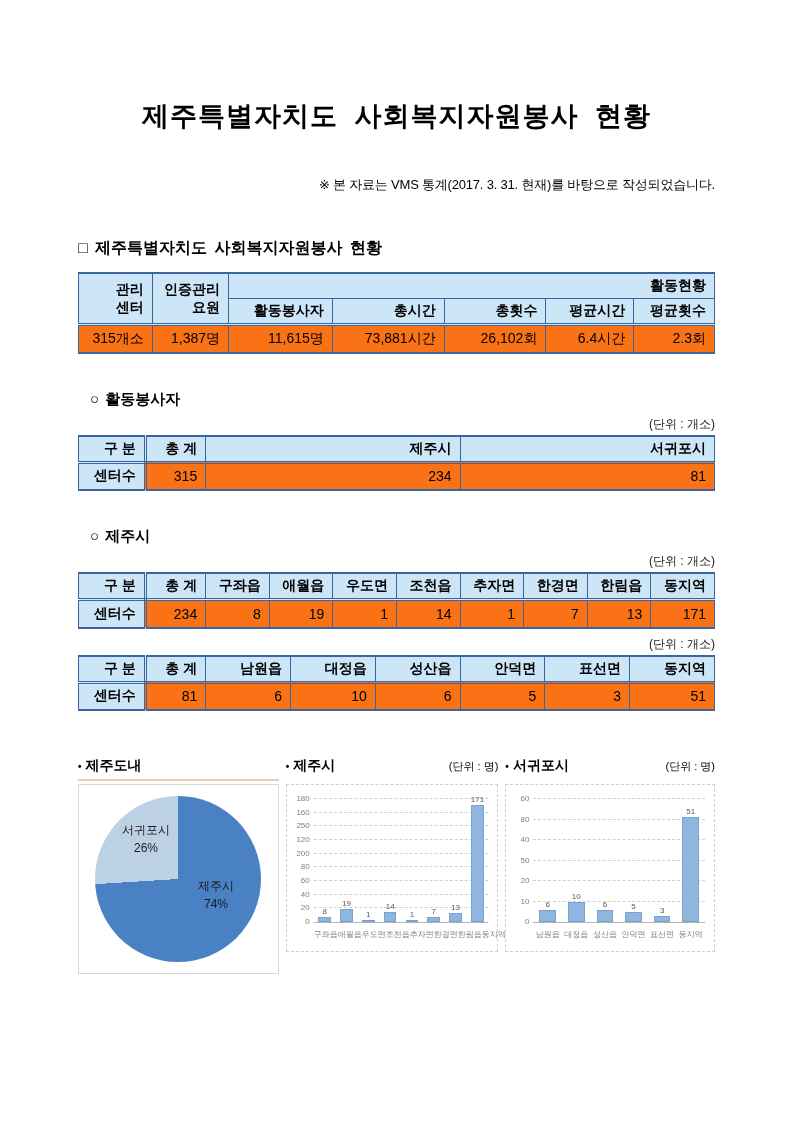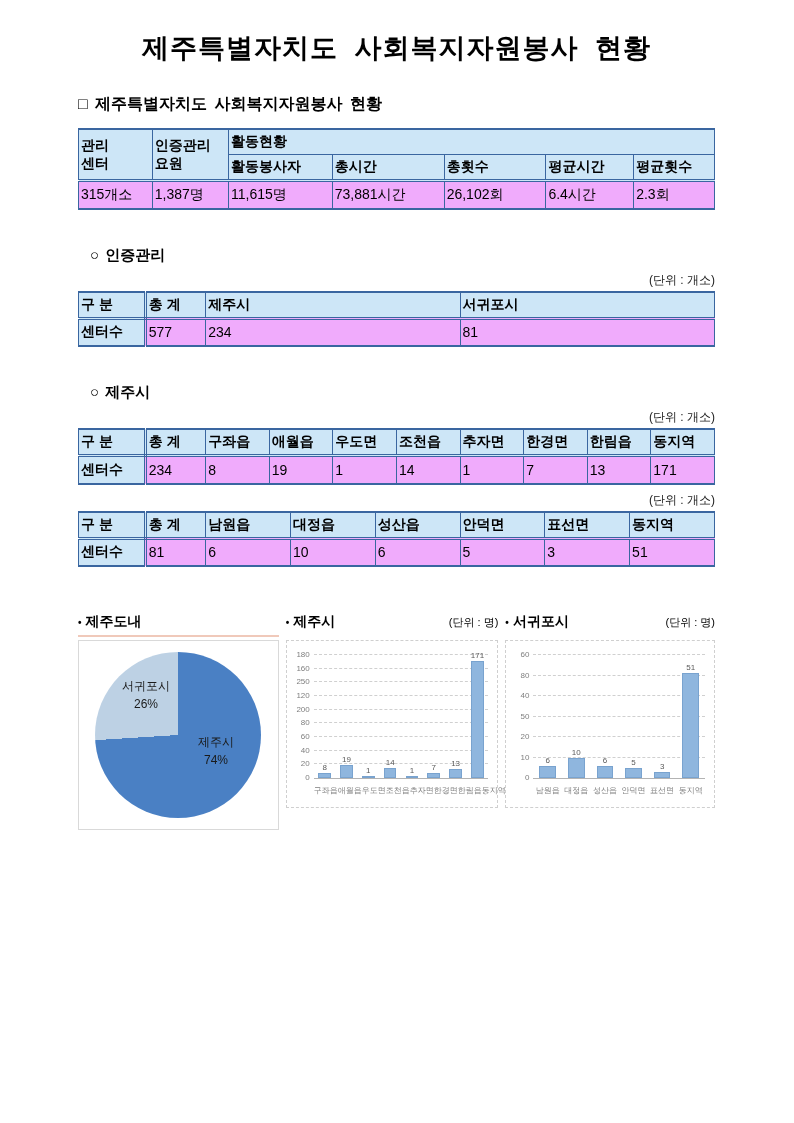--- a/index.html
+++ b/index.html
@@ -5,36 +5,36 @@
   :root{
     --table-border:#3a66a0;
     --header-fill:#cde6f7;
     --underline-salmon:#f0c9ba;
     --chart-frame:#cfcfcf;
   }
   *{box-sizing:border-box;}
   body{margin:0;background:#ffffff;font-family:"Liberation Sans","DejaVu Sans",sans-serif;color:#000;}
   .page{width:794px;height:1123px;margin:0 auto;background:#fff;padding:0 79px 0 78px;position:relative;overflow:hidden;}
 
-  .doc-title{padding-top:30px;margin:0;text-align:center;font-size:27px;font-weight:bold;word-spacing:8px;letter-spacing:1px;}
+  .doc-title{padding-top:98px;margin:0;text-align:center;font-size:27px;font-weight:bold;word-spacing:8px;letter-spacing:1px;}
   .source-note{margin-top:42px;text-align:right;font-size:13px;letter-spacing:-0.2px;}
 
   .sec-heading{font-size:16px;font-weight:bold;word-spacing:3px;}
-  .sec-heading.s1{margin-top:28px;}
+  .sec-heading.s1{margin-top:44px;}
   .sec-heading.s2{margin-top:50px;}
   .sub-heading{font-size:15px;font-weight:bold;margin-top:36px;padding-left:12px;word-spacing:2px;}
   .unit-label{font-size:12px;text-align:right;margin-top:7px;margin-bottom:2px;color:#222;}
 
   table.tbl{width:100%;border-collapse:collapse;table-layout:fixed;font-size:14px;}
   table.tbl.t1{margin-top:13px;}
-  .tbl th,.tbl td{border:1px solid var(--table-border);text-align:left;vertical-align:middle;padding:3px 2px;}
+  .tbl th,.tbl td{border:1px solid var(--table-border);text-align:right;vertical-align:middle;padding:3px 8px;}
   .tbl tr:first-child th{border-top:2px solid var(--table-border);}
   .tbl tr.last td{border-bottom:2px solid var(--table-border);}
   .tbl th{background:var(--header-fill);font-weight:bold;height:25px;}
-  .tbl td{height:28px;background:#f0abfc;}
+  .tbl td{height:28px;background:#f97316;}
   .tbl td.rowhead{background:var(--header-fill);font-weight:bold;}
   .tbl .hdr-bottom{border-bottom:3px double var(--table-border);}
   .tbl2 th:first-child,.tbl2 td:first-child{border-right:3px double var(--table-border);}
   .pre{white-space:pre-line;line-height:1.25;}
 
   .charts-row{display:flex;gap:7px;margin-top:46px;}
   .chart-col{display:flex;flex-direction:column;}
   .col-pie{width:203px;}
   .col-bar1{width:215px;}
   .col-bar2{width:212px;}
@@ -60,20 +60,21 @@
   .xlabs{position:absolute;left:0;right:0;bottom:-18px;display:flex;}
   .xlabs span{flex:1;text-align:center;font-size:8px;color:#7f7f7f;white-space:nowrap;}
 </style>
 </head>
 <body>
 
 <div class="page">
 
   <h1 class="doc-title">제주특별자치도 사회복지자원봉사 현황</h1>
 
+  <div class="source-note">※ 본 자료는 VMS 통계(2017. 3. 31. 현재)를 바탕으로 작성되었습니다.</div>
 
   <div class="sec-heading s1">□ 제주특별자치도 사회복지자원봉사 현황</div>
 
   <table class="tbl t1">
     <colgroup>
       <col style="width:11.6%">
         <col style="width:12.0%">
         <col style="width:16.3%">
       <col style="width:17.6%">
         <col style="width:16.0%">
@@ -101,39 +102,39 @@
       <td>11,615명</td>
       <td>73,881시간</td>
       <td>26,102회</td>
       <td>6.4시간</td>
       <td>2.3회</td>
     </tr>
   </tbody>
     </table>
 
 
-  <div class="sub-heading">○ 인증관리</div>
+  <div class="sub-heading">○ 활동봉사자</div>
   <div class="unit-label">(단위 : 개소)</div>
   <table class="tbl tbl2">
     <colgroup>
         <col style="width:10.5%">
         <col style="width:9.5%">
         <col style="width:40%">
         <col style="width:40%">
       </colgroup>
     <tbody>
         <tr>
       <th class="hdr-bottom">구 분</th>
       <th class="hdr-bottom">총 계</th>
       <th class="hdr-bottom">제주시</th>
       <th class="hdr-bottom">서귀포시</th>
     </tr>
     <tr class="last">
       <td class="rowhead">센터수</td>
-      <td>577</td>
+      <td>315</td>
       <td>234</td>
       <td>81</td>
     </tr>
   </tbody>
     </table>
 
   <div class="sub-heading">○ 제주시</div>
   <div class="unit-label">(단위 : 개소)</div>
   <table class="tbl tbl2">
     <colgroup>

